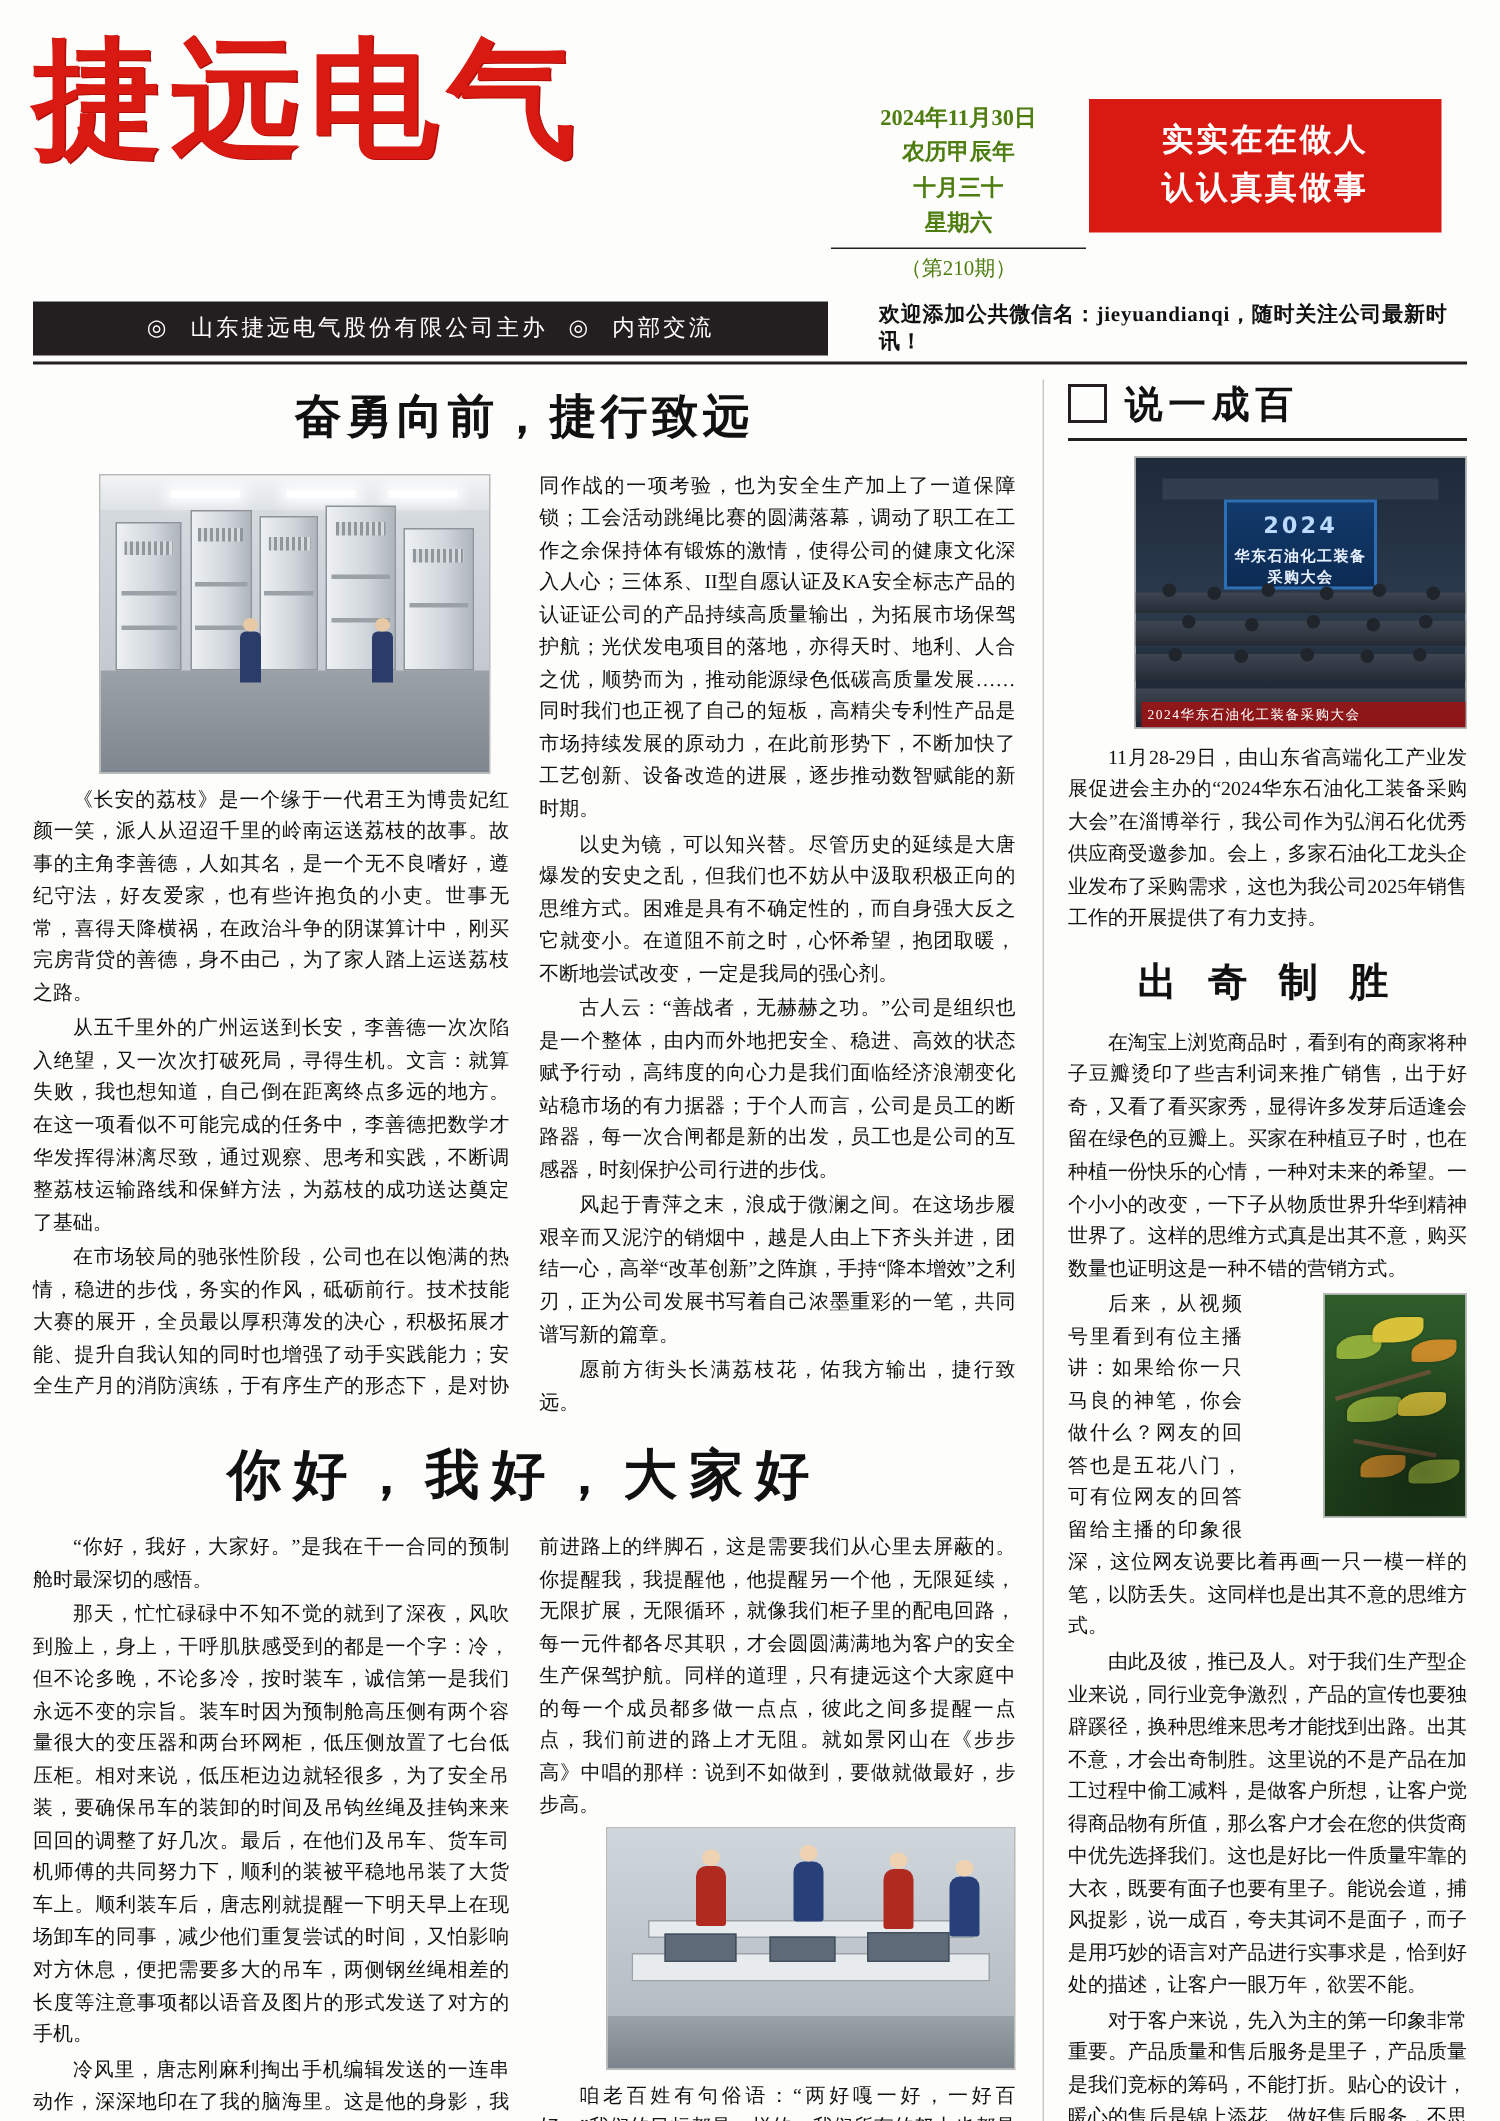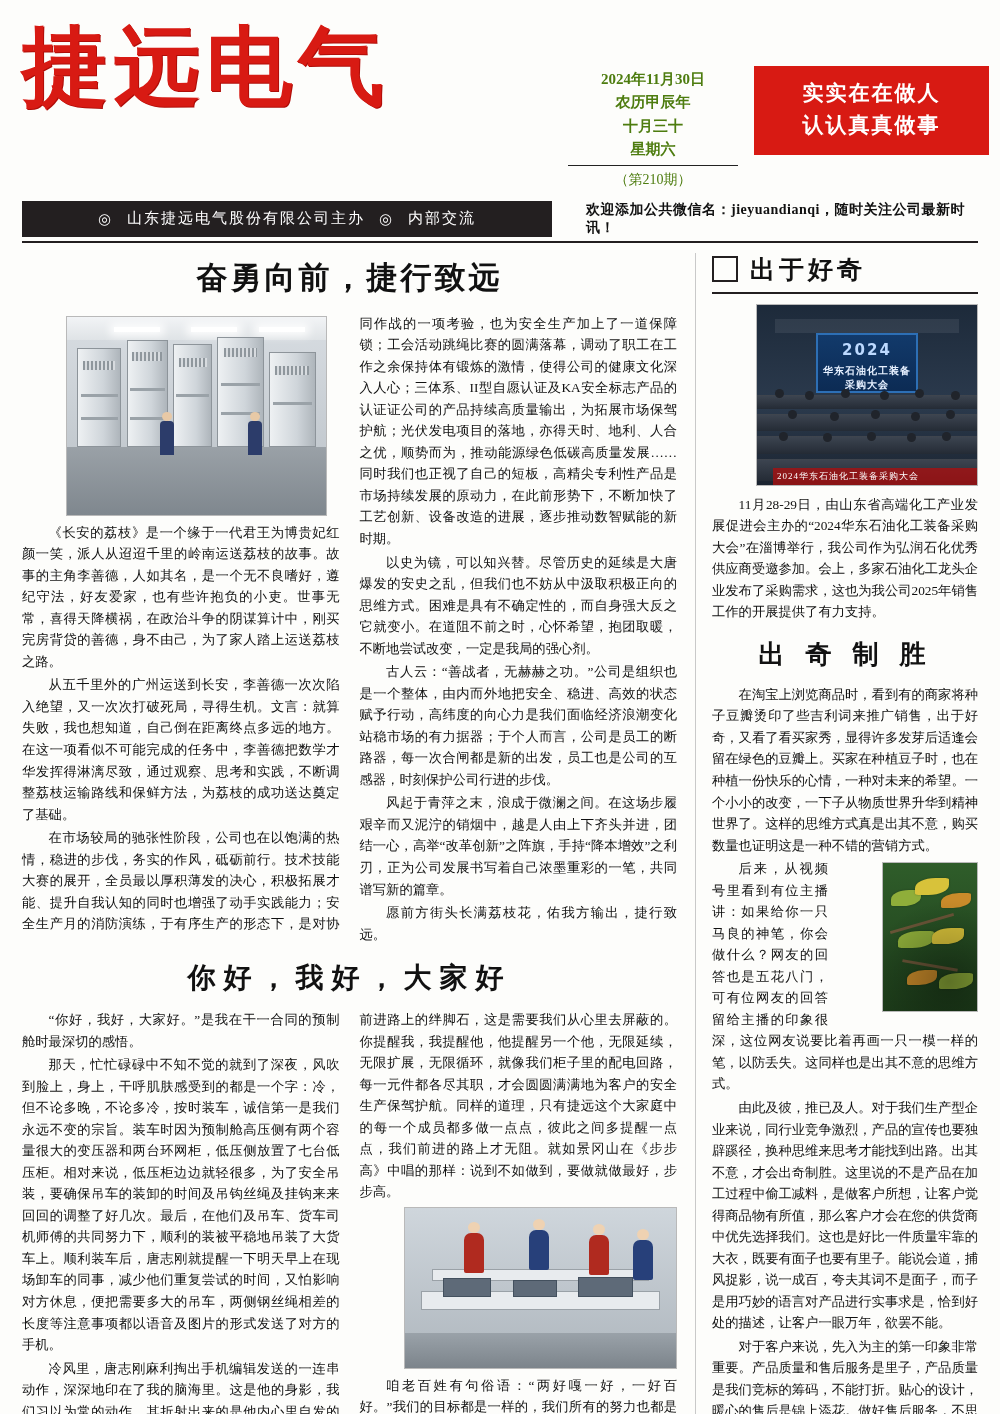--- a/index.html
+++ b/index.html
@@ -8,21 +8,21 @@
     width:1000px; height:1414px;
     background:#fdfdfb;
     font-family:"Liberation Serif", "DejaVu Serif", serif;
     color:#111;
     position:relative;
     overflow:hidden;
   }
   .page { width:1000px; height:1414px; padding:16px 22px 8px 22px; position:relative; }
 
   
-  .masthead { display:flex; align-items:flex-start; gap:16px; }
+  .masthead { display:flex; align-items:flex-start; gap:2px; }
   .logo-wrap { flex:0 0 530px; padding-top:4px; }
   .logo {
     font-family:"DejaVu Serif", serif;
     font-weight:bold;
     font-size:86px;
     letter-spacing:6px;
     color:#d81a13;
     line-height:1.08;
     white-space:nowrap;
     text-shadow:1px 1px 0 #b00d08;
@@ -86,21 +86,21 @@
   .headline {
     text-align:center;
     font-size:31px;
     font-weight:bold;
     letter-spacing:3px;
     margin:4px 0 14px 0;
     font-family:"DejaVu Serif", serif;
   }
   .headline-sm {
     text-align:center;
-    font-size:28px;
+    font-size:36px;
     font-weight:bold;
     letter-spacing:8px;
     margin:14px 0 12px 0;
     font-family:"DejaVu Serif", serif;
   }
 
   .two-col {
     column-count:2;
     column-gap:20px;
     font-size:13.3px;
@@ -177,21 +177,21 @@
   .ph-conf .row {
     position:absolute; left:0; width:100%;
     background:linear-gradient(#3c4450,#242b35);
     border-top:1px solid rgba(255,255,255,0.12);
   }
   .ph-conf .head {
     position:absolute; width:9px; height:9px; border-radius:50%;
     background:#20242b;
   }
   .ph-conf .redbar {
-    position:absolute; bottom:0; left:16px; width:100%;
+    position:absolute; bottom:0; left:4px; width:100%;
     background:rgba(170,16,16,0.78); color:#fff;
     font-size:9px; padding:2px 4px; letter-spacing:1px;
   }
 
   
   .ph-gear { height:200px; background:linear-gradient(#d8dde2,#b9c0c6); }
   .ph-gear .floor {
     position:absolute; left:0; bottom:0; width:100%; height:34%;
     background:linear-gradient(#9aa1a7,#7f878e);
   }
@@ -371,21 +371,21 @@
 
         <p>咱老百姓有句俗语：“两好嘎一好，一好百好。”我们的目标都是一样的，我们所有的努力也都是相向而行的，只有每一个人都在努力向前，我们才会同时到达终点。也只有你好，我好，才会大家好。为了捷远的蓬勃发展，也为了咱们的小日子越过越好，大家握紧拳头，好好努力吧！</p>
 
       </div>
     </div>
 
     <div class="col-right">
 
       <div class="news-head">
         <div class="sq"></div>
-        <div class="t">出于好奇</div>
+        <div class="t">说一成百</div>
       </div>
 
       <div>
         <div class="photo ph-conf">
           <div class="beam"></div>
           <div class="screen">
             <div class="yr">2024</div>
             <div class="st">华东石油化工装备采购大会</div>
           </div>
           <div class="rows">

